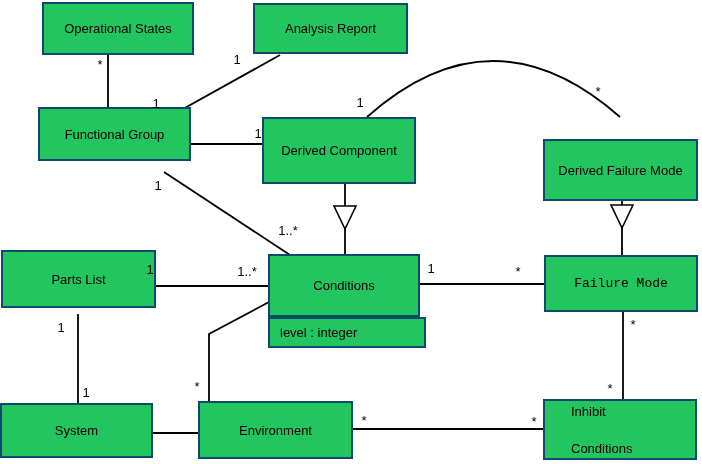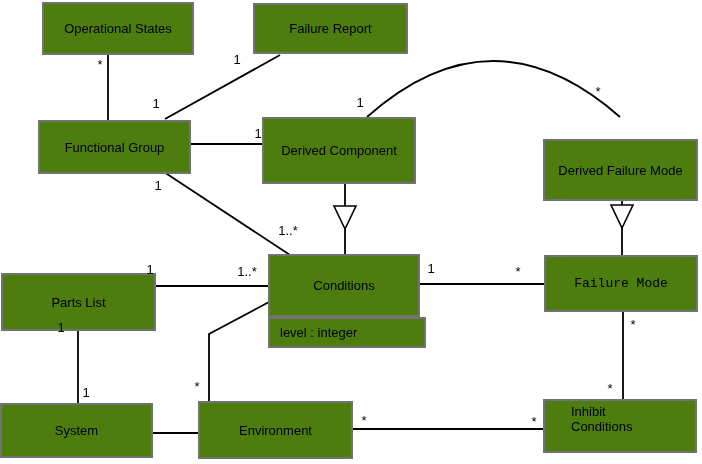--- a/index.html
+++ b/index.html
@@ -10,22 +10,22 @@
     height: 464px;
     background: #ffffff;
     font-family: "Liberation Sans", "DejaVu Sans", sans-serif;
     color: #000;
     overflow: hidden;
   }
   svg.wires { position: absolute; left: 0; top: 0; }
   .cls {
     position: absolute;
     box-sizing: border-box;
-    border: 2px solid #737373;
-    background: #4d7c0f;
+    border: 2px solid #0c4a6e;
+    background: #22c55e;
     display: flex;
     align-items: center;
     justify-content: center;
     font-size: 13px;
     text-align: center;
     white-space: nowrap;
   }
   .cls.attr {
     justify-content: flex-start;
     padding-left: 10px;
@@ -70,36 +70,36 @@
     <polygon points="334,206 356,206 345,229" fill="#fff" stroke-width="1.6"></polygon>
     <line x1="622" y1="177" x2="622" y2="255"></line>
     <polygon points="611,205 633,205 622,228" fill="#fff" stroke-width="1.6"></polygon>
   </svg>
 
   <div class="cls" style="left:42px; top:2px; width:152px; height:53px;">
     <span>Operational States</span>
   </div>
 
   <div class="cls" style="left:253px; top:3px; width:155px; height:51px;">
-    <span>Failure Report</span>
+    <span>Analysis Report</span>
   </div>
 
-  <div class="cls" style="left:38px; top:120px; width:153px; height:54px;">
+  <div class="cls" style="left:38px; top:107px; width:153px; height:54px;">
     <span>Functional Group</span>
   </div>
 
   <div class="cls" style="left:262px; top:117px; width:154px; height:67px;">
     <span>Derived Component</span>
   </div>
 
   <div class="cls" style="left:543px; top:115px; width:155px; height:62px;margin-top:24px;">
     <span>Derived Failure Mode</span>
   </div>
 
-  <div class="cls" style="left:1px; top:273px; width:155px; height:58px;">
+  <div class="cls" style="left:1px; top:250px; width:155px; height:58px;">
     <span>Parts List</span>
   </div>
 
   <div class="cls" style="left:268px; top:254px; width:152px; height:63px;">
     <span>Conditions</span>
   </div>
   <div class="cls attr" style="left:268px; top:317px; width:158px; height:31px;">
     <span>level : integer</span>
   </div>
 
@@ -108,21 +108,21 @@
   </div>
 
   <div class="cls" style="left:198px; top:401px; width:155px; height:58px;">
     <span>Environment</span>
   </div>
 
   <div class="cls" style="left:0px; top:403px; width:153px; height:55px;">
     <span>System</span>
   </div>
 
-  <div class="cls two-line" style="left:543px; top:399px; width:154px; height:54px;">
+  <div class="cls two-line" style="left:543px; top:399px; width:154px; height:61px;gap:22px;">
     <span>Inhibit</span>
     <span>Conditions</span>
   </div>
 
   <div class="mult" style="left:100px; top:65px;">*</div>
   <div class="mult" style="left:237px; top:60px;">1</div>
   <div class="mult" style="left:156px; top:104px;">1</div>
   <div class="mult" style="left:258px; top:134px;">1</div>
   <div class="mult" style="left:360px; top:103px;">1</div>
   <div class="mult" style="left:598px; top:92px;">*</div>

